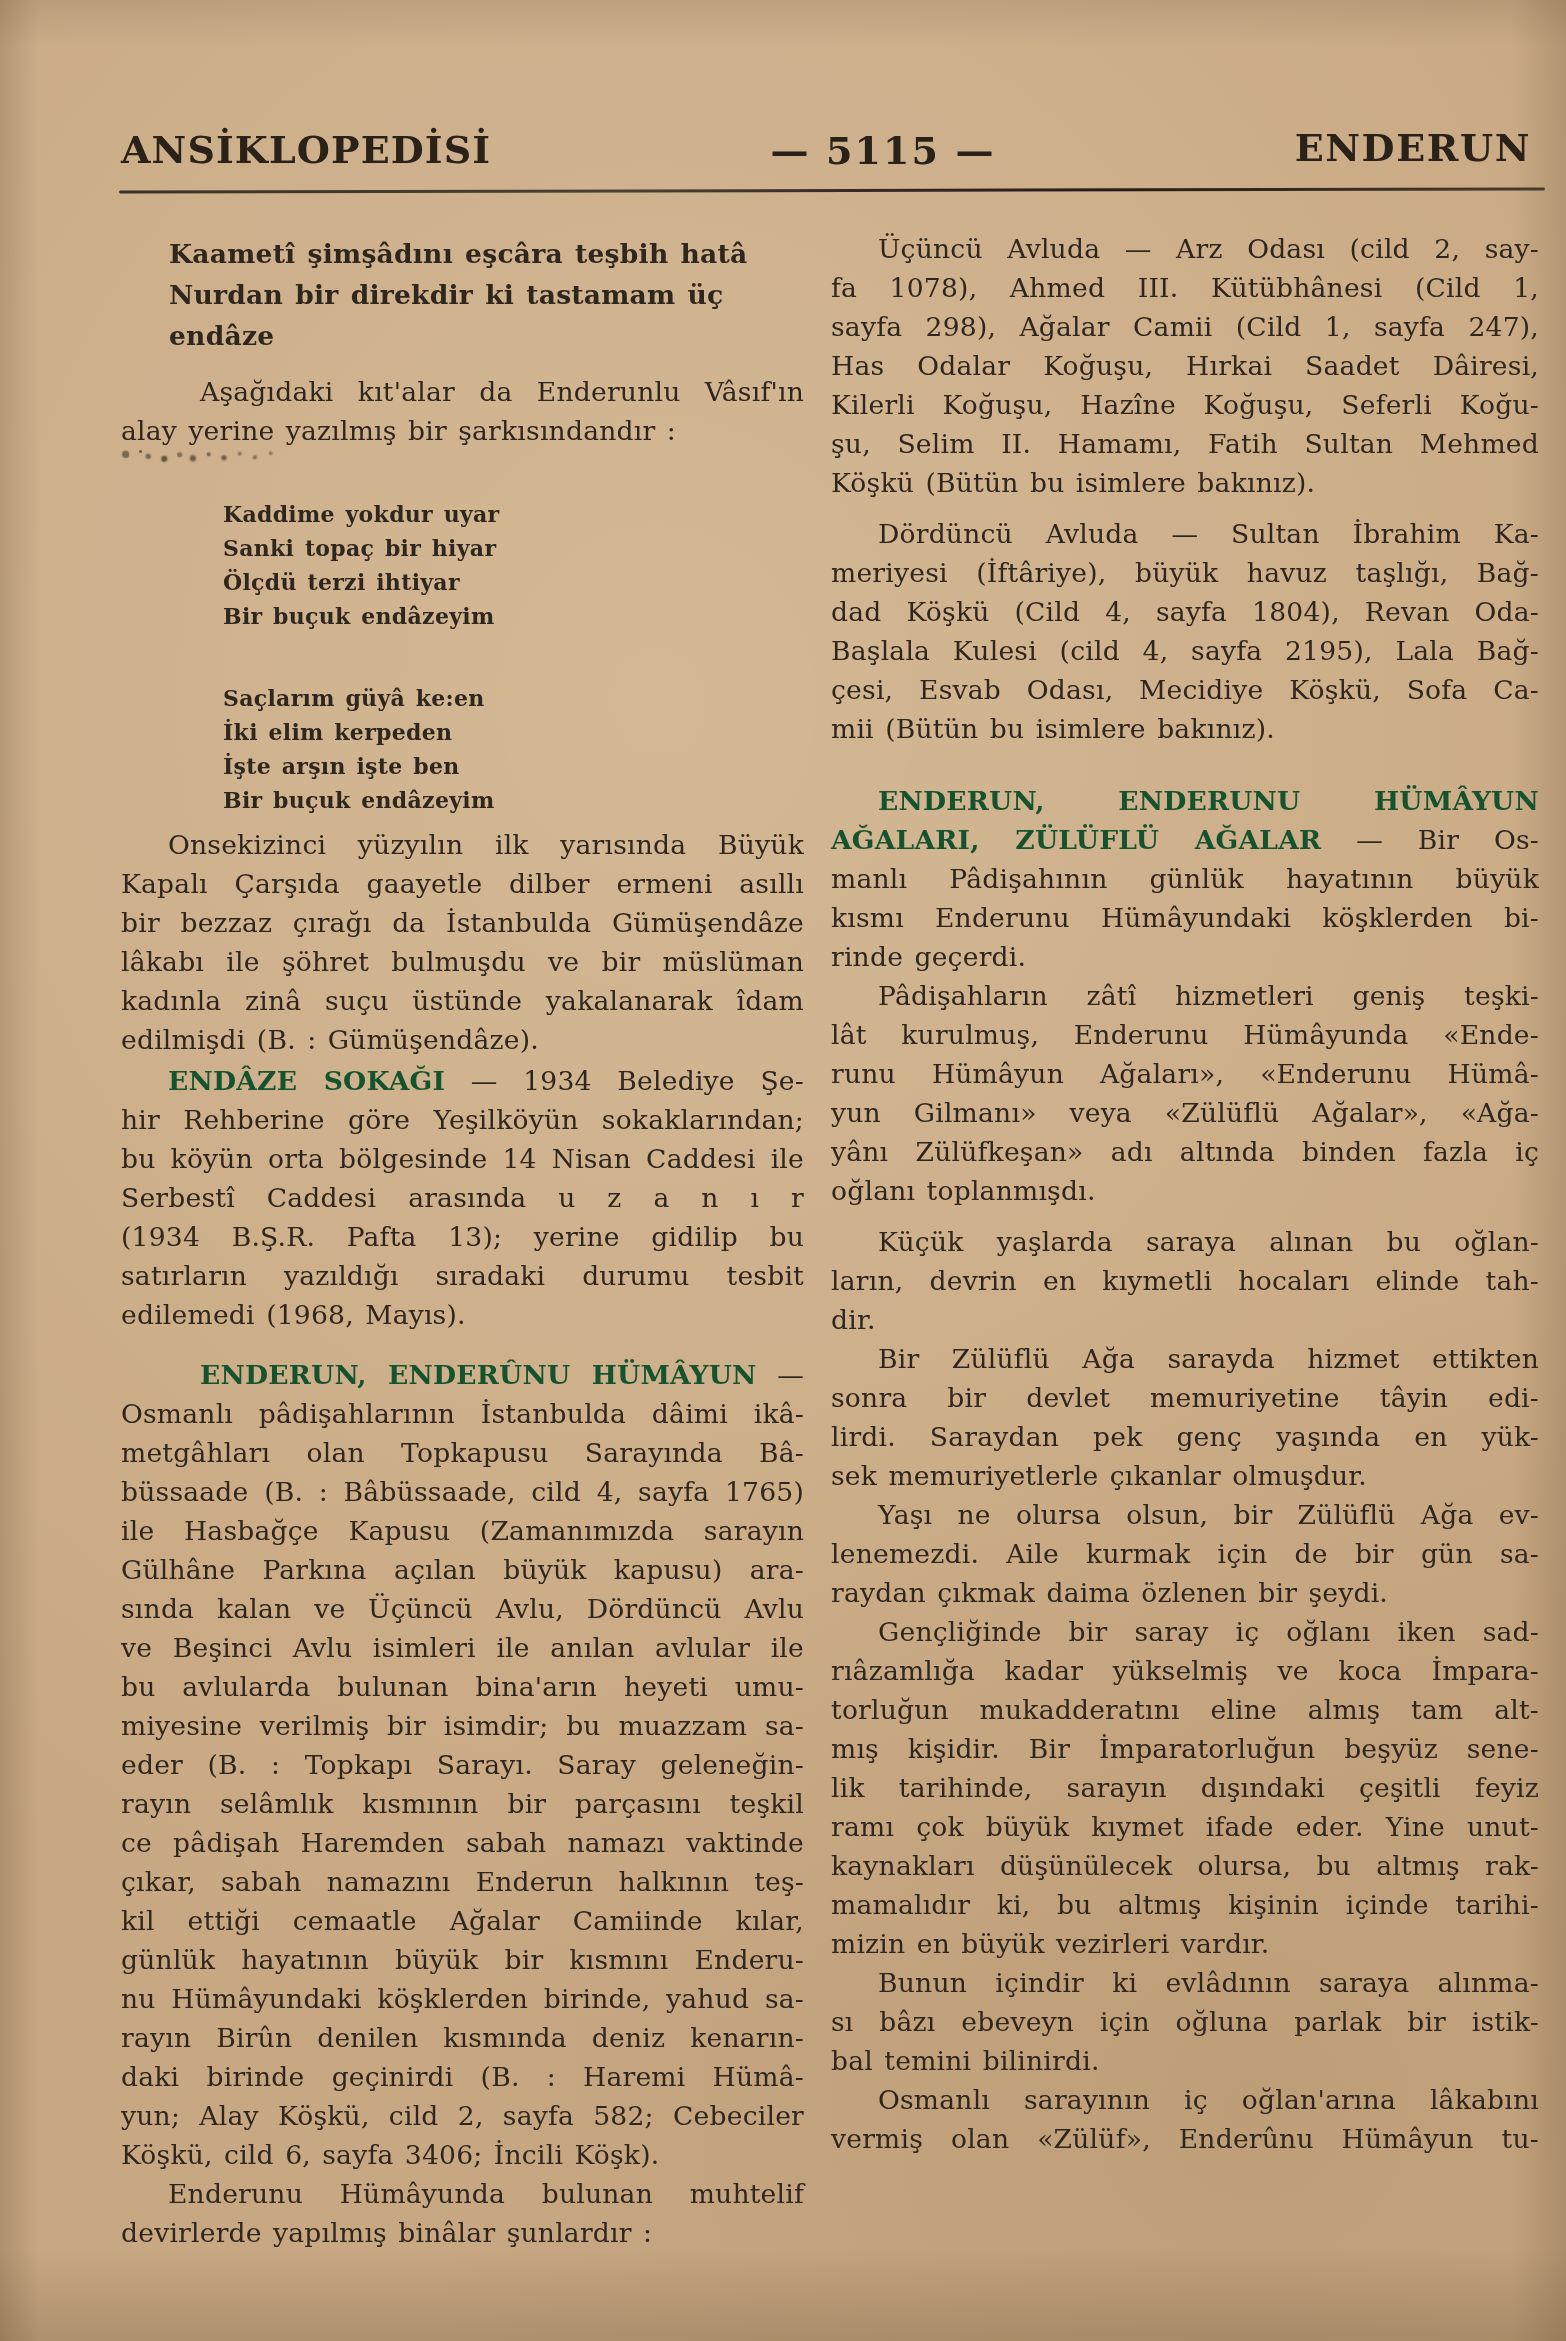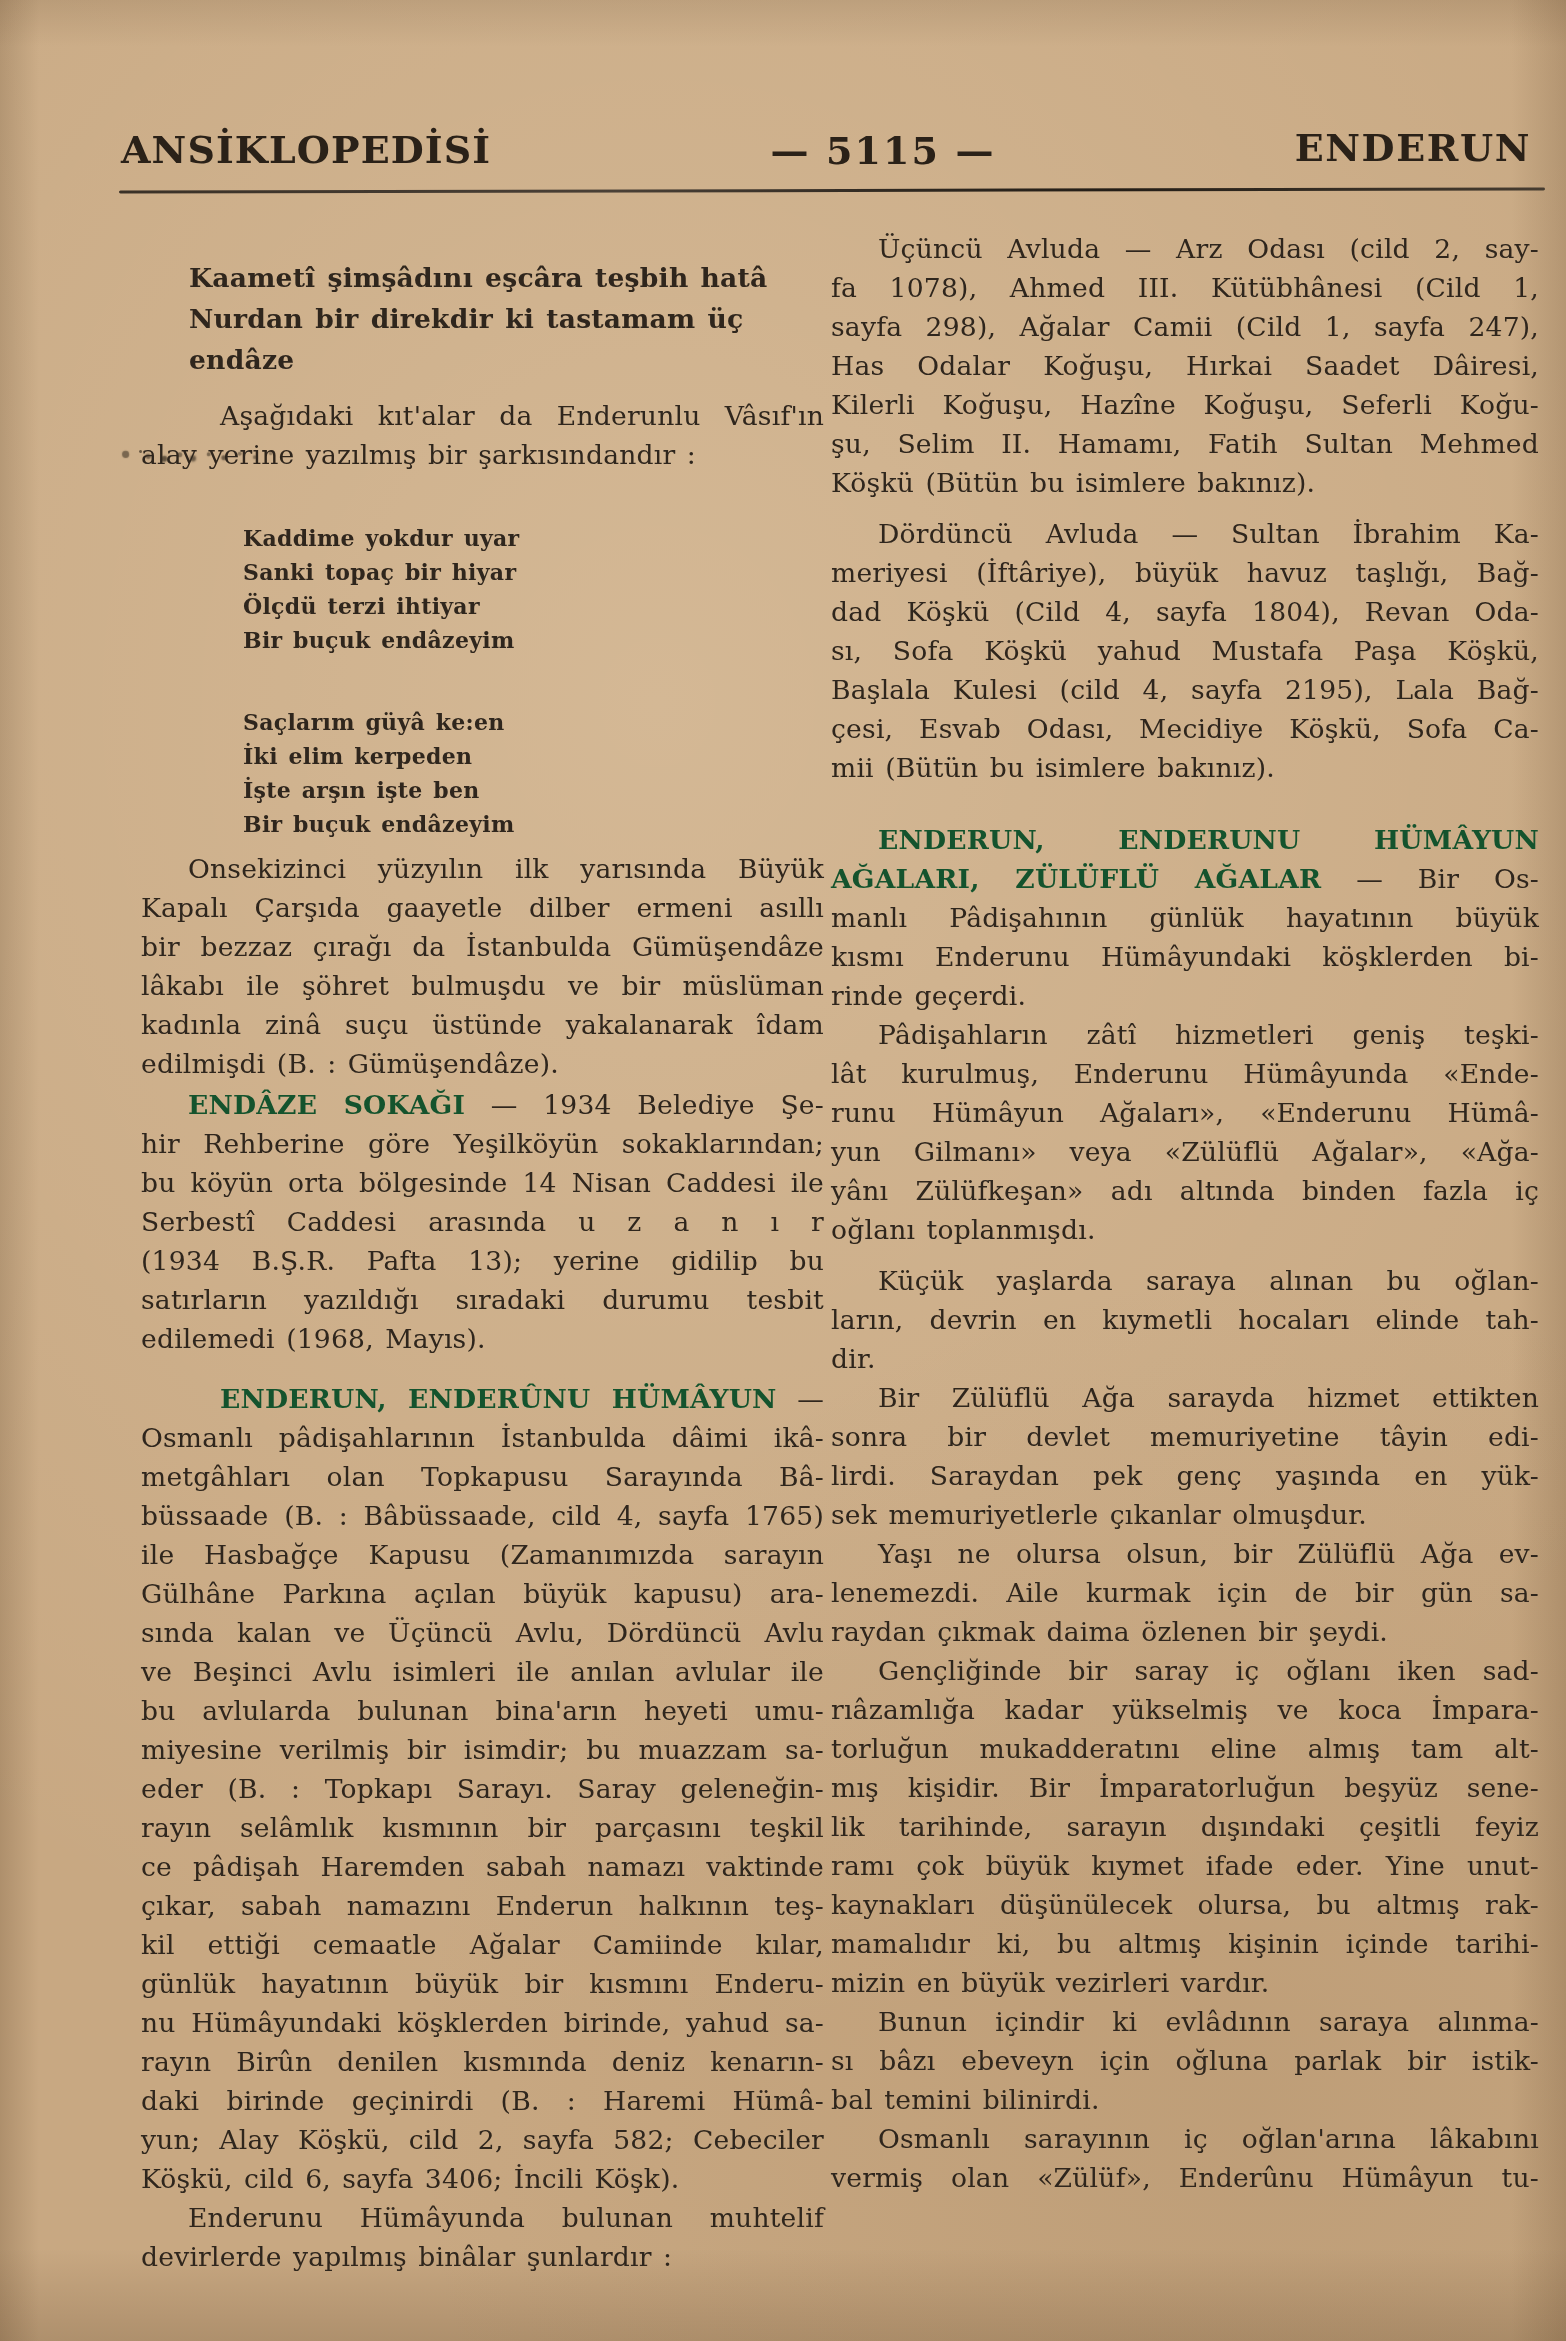--- a/index.html
+++ b/index.html
@@ -23,21 +23,21 @@
   }
   .hdr .hl{position:absolute;left:0;top:0;}
   .hdr .hc{position:absolute;left:0;right:0;top:1.1px;text-align:center;transform:translateX(57px);letter-spacing:2.1px;}
   .hdr .hr{position:absolute;right:0;top:-2.1px;letter-spacing:1.6px;}
   .rule{
     position:absolute;top:189px;left:119px;width:1426px;height:2.7px;z-index:2;
     background:linear-gradient(90deg,#3a3127 0%,#4a4036 35%,#2f2820 55%,#241e17 70%,#463c30 100%);
     transform:rotate(-0.12deg);border-radius:1.6px;
   }
   .col{position:absolute;z-index:2;}
-  #colL{left:121px;top:257px;width:683px;margin-left:20px;}
+  #colL{left:121px;top:233px;width:683px;}
   #colR{left:831px;top:229px;width:708px;}
   .ln{
     font-size:26.6px;line-height:39px;
     text-align:justify;text-align-last:justify;
     letter-spacing:0.2px;word-spacing:2.7px;
   }
   .ln.end{text-align-last:left;}
   .ind{text-indent:47px;}
   .ind2{text-indent:79px;}
   .poem .ln{text-align:left;text-align-last:auto;}
@@ -157,21 +157,20 @@
     <div class="ln">sayfa 298), Ağalar Camii (Cild 1, sayfa 247),</div>
     <div class="ln">Has Odalar Koğuşu, Hırkai Saadet Dâiresi,</div>
     <div class="ln">Kilerli Koğuşu, Hazîne Koğuşu, Seferli Koğu-</div>
     <div class="ln">şu, Selim II. Hamamı, Fatih Sultan Mehmed</div>
     <div class="ln end">Köşkü (Bütün bu isimlere bakınız).</div>
   </div>
   <div id="dorduncu">
     <div class="ln ind">Dördüncü Avluda — Sultan İbrahim Ka-</div>
     <div class="ln">meriyesi (İftâriye), büyük havuz taşlığı, Bağ-</div>
     <div class="ln">dad Köşkü (Cild 4, sayfa 1804), Revan Oda-</div>
-    <div class="ln">sı, Sofa Köşkü yahud Mustafa Paşa Köşkü,</div>
     <div class="ln">Başlala Kulesi (cild 4, sayfa 2195), Lala Bağ-</div>
     <div class="ln">çesi, Esvab Odası, Mecidiye Köşkü, Sofa Ca-</div>
     <div class="ln end">mii (Bütün bu isimlere bakınız).</div>
   </div>
   <div id="agalar">
     <div class="ln ind"><b>ENDERUN, ENDERUNU HÜMÂYUN</b></div>
     <div class="ln"><b>AĞALARI, ZÜLÜFLÜ AĞALAR</b><span> — Bir Os-</span></div>
     <div class="ln">manlı Pâdişahının günlük hayatının büyük</div>
     <div class="ln">kısmı Enderunu Hümâyundaki köşklerden bi-</div>
     <div class="ln end">rinde geçerdi.</div>

